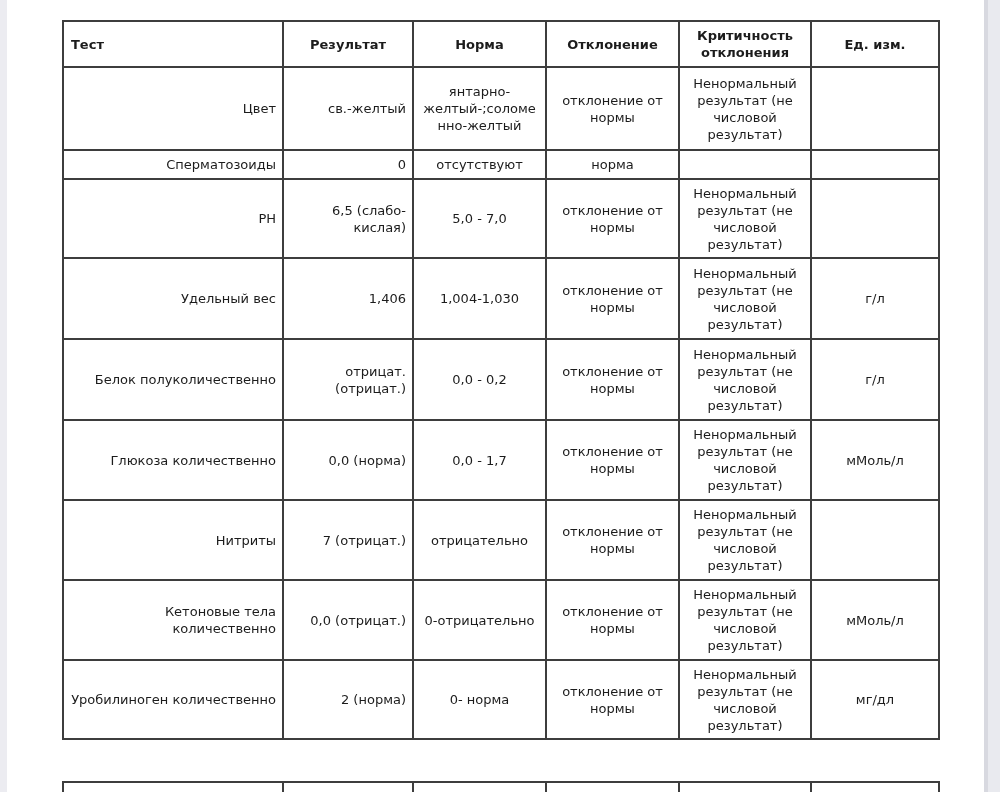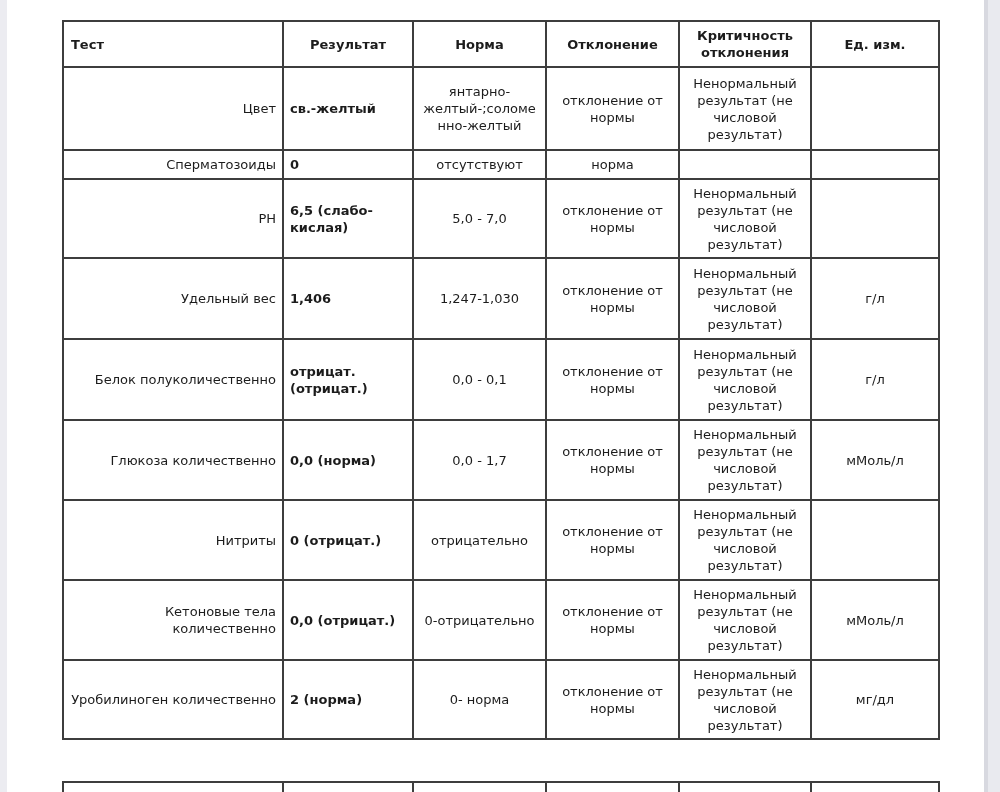--- a/index.html
+++ b/index.html
@@ -56,22 +56,22 @@
   table.results th.col-test {
     text-align: left;
     padding-left: 7px;
   }
   td.cell-test {
     text-align: right;
     padding-left: 7px;
     padding-right: 16px;
   }
   td.cell-result {
-    text-align: left;
-    font-weight: bold;
+    text-align: right;
+    font-weight: normal;
   }
   td.cell-norm, td.cell-deviation, td.cell-criticality, td.cell-unit {
     text-align: center;
   }
   table.partial {
     position: absolute;
     left: 62px;
     top: 781px;
     width: 876px;
     border-collapse: collapse;
@@ -130,44 +130,44 @@
           <td class="cell-test">PH</td>
           <td class="cell-result">6,5 (слабо-кислая)</td>
           <td class="cell-norm">5,0 - 7,0</td>
           <td class="cell-deviation">отклонение от нормы</td>
           <td class="cell-criticality">Ненормальный результат (не числовой результат)</td>
           <td class="cell-unit"></td>
         </tr>
         <tr style="height: 81px;">
           <td class="cell-test">Удельный вес</td>
           <td class="cell-result">1,406</td>
-          <td class="cell-norm">1,247-1,030</td>
+          <td class="cell-norm">1,004-1,030</td>
           <td class="cell-deviation">отклонение от нормы</td>
           <td class="cell-criticality">Ненормальный результат (не числовой результат)</td>
           <td class="cell-unit">г/л</td>
         </tr>
         <tr style="height: 81px;">
           <td class="cell-test">Белок полуколичественно</td>
           <td class="cell-result">отрицат. (отрицат.)</td>
-          <td class="cell-norm">0,0 - 0,1</td>
+          <td class="cell-norm">0,0 - 0,2</td>
           <td class="cell-deviation">отклонение от нормы</td>
           <td class="cell-criticality">Ненормальный результат (не числовой результат)</td>
           <td class="cell-unit">г/л</td>
         </tr>
         <tr style="height: 80px;">
           <td class="cell-test">Глюкоза количественно</td>
           <td class="cell-result">0,0 (норма)</td>
           <td class="cell-norm">0,0 - 1,7</td>
           <td class="cell-deviation">отклонение от нормы</td>
           <td class="cell-criticality">Ненормальный результат (не числовой результат)</td>
           <td class="cell-unit">мМоль/л</td>
         </tr>
         <tr style="height: 80px;">
           <td class="cell-test">Нитриты</td>
-          <td class="cell-result">0 (отрицат.)</td>
+          <td class="cell-result">7 (отрицат.)</td>
           <td class="cell-norm">отрицательно</td>
           <td class="cell-deviation">отклонение от нормы</td>
           <td class="cell-criticality">Ненормальный результат (не числовой результат)</td>
           <td class="cell-unit"></td>
         </tr>
         <tr style="height: 80px;">
           <td class="cell-test">Кетоновые тела количественно</td>
           <td class="cell-result">0,0 (отрицат.)</td>
           <td class="cell-norm">0-отрицательно</td>
           <td class="cell-deviation">отклонение от нормы</td>

